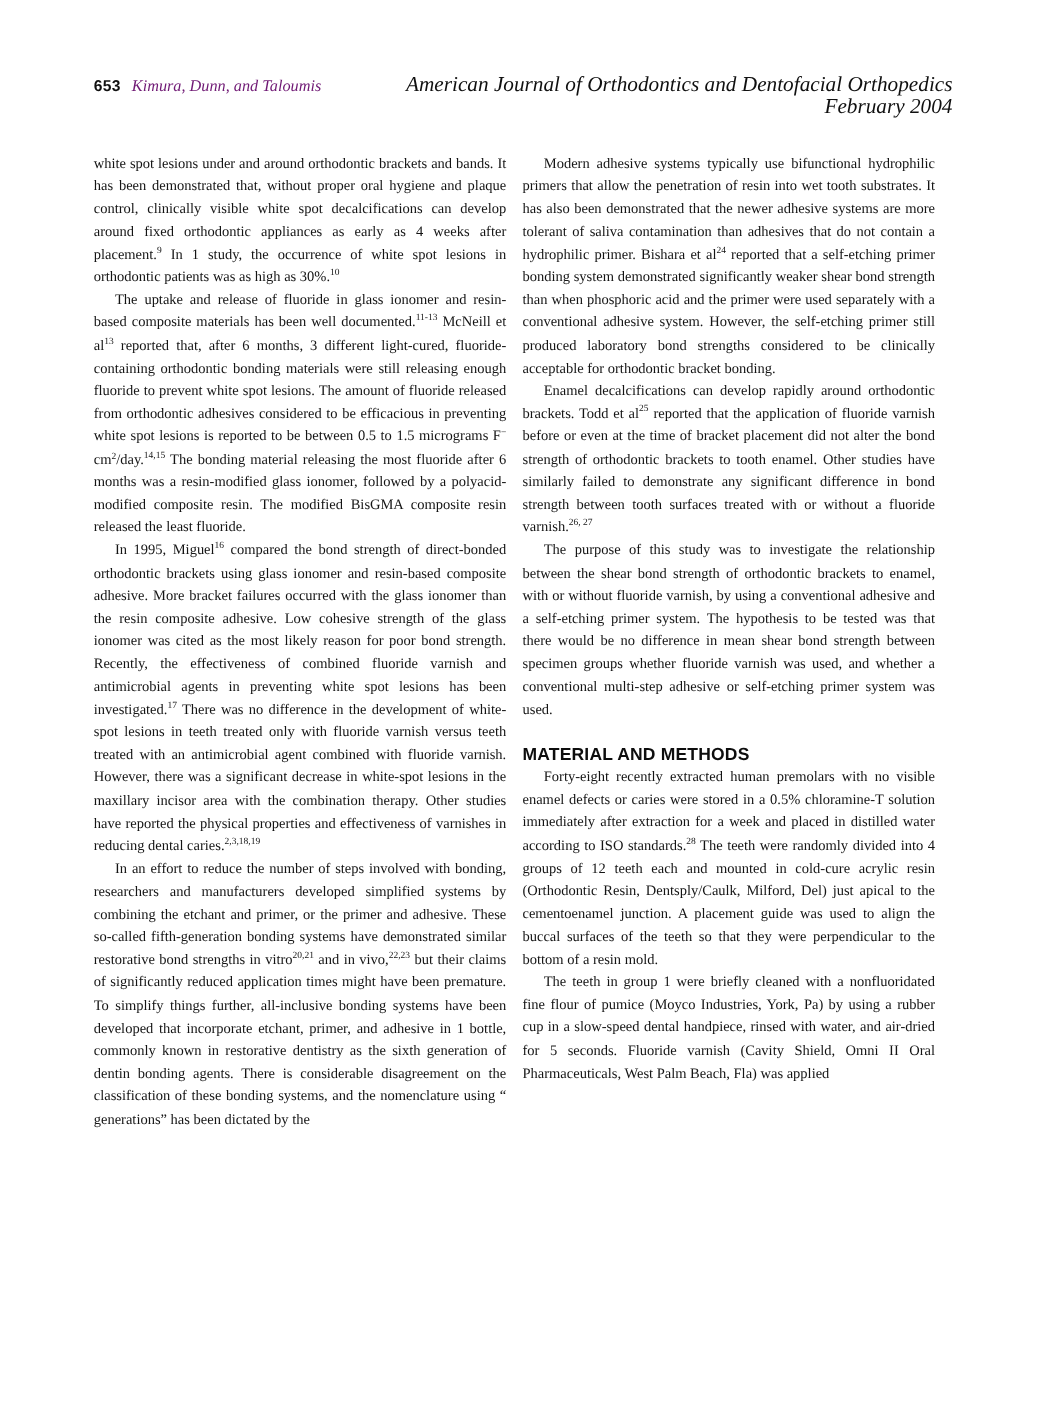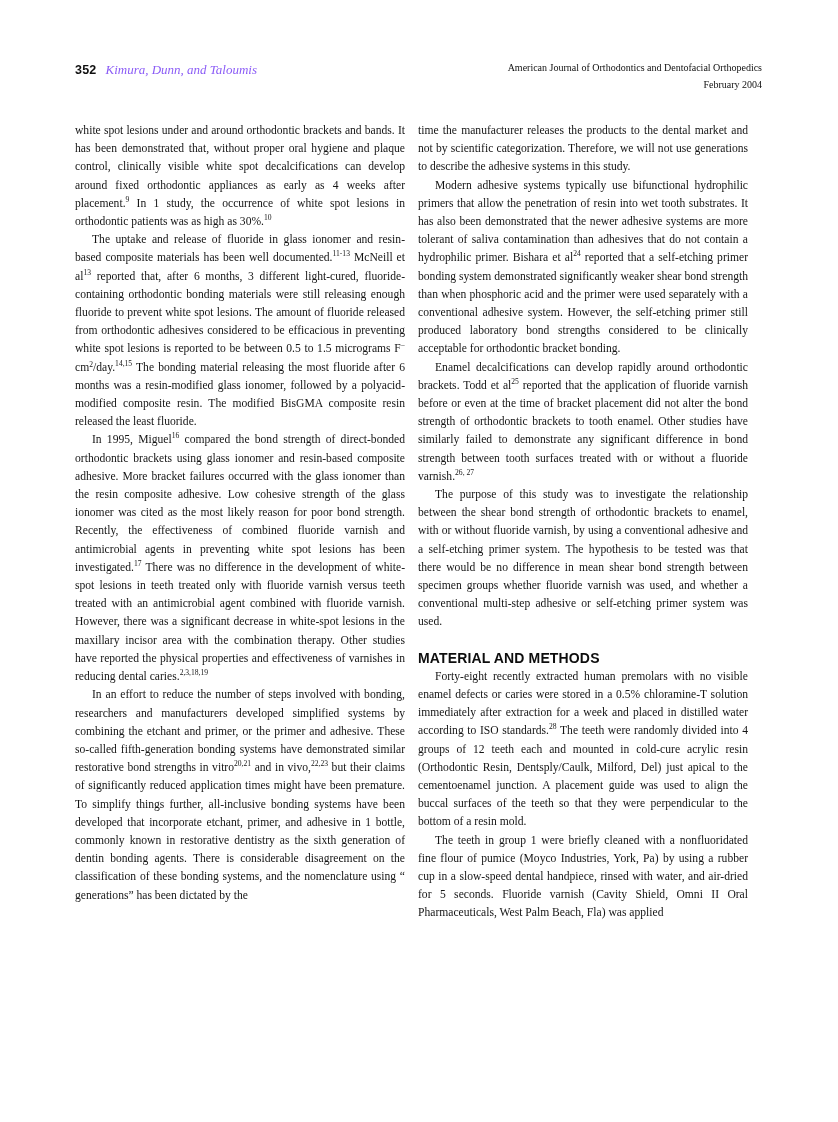--- a/index.html
+++ b/index.html
@@ -36,28 +36,29 @@
     font-family: "Liberation Sans", "DejaVu Sans", sans-serif;
     font-weight: bold;
     font-size: 12.5px;
     letter-spacing: 0.2px;
     color: #101010;
   }
   .rh-authors {
     font-style: italic;
     font-size: 13px;
     margin-left: 9px;
-    color: #8b5cf6;
+    color: #701a75;
   }
   .rh-right {
     position: absolute;
     right: 0;
     top: 0;
     text-align: right;
-    font-size: 10px;
+    font-style: italic;
+    font-size: 17px;
     line-height: 16.5px;
     color: #101010;
     white-space: nowrap;
   }
 
   
   .columns {
     position: absolute;
     top: 122px;
     left: 75px;
@@ -106,21 +107,21 @@
     text-transform: none;
   }
 </style>
 </head>
 <body>
 
 <div class="page">
 
   <div class="running-head">
     <div class="rh-left">
-      <span class="rh-folio">352</span><span class="rh-authors">Kimura, Dunn, and Taloumis</span>
+      <span class="rh-folio">653</span><span class="rh-authors">Kimura, Dunn, and Taloumis</span>
     </div>
     <div class="rh-right">
       <div>American Journal of Orthodontics and Dentofacial Orthopedics</div>
       <div>February 2004</div>
     </div>
   </div>
 
   <div class="columns">
 
     <div class="col">
@@ -130,21 +131,20 @@
       <p class="para"><span>The uptake and release of fluoride in glass ionomer and resin-based composite materials has been well documented.</span><sup>11-13</sup><span> McNeill et al</span><sup>13</sup><span> reported that, after 6 months, 3 different light-cured, fluoride-containing orthodontic bonding materials were still releasing enough fluoride to prevent white spot lesions. The amount of fluoride released from orthodontic adhesives considered to be efficacious in preventing white spot lesions is reported to be between 0.5 to 1.5 micrograms F</span><sup class="minus">−</sup><span> cm</span><sup class="sq">2</sup><span>/day.</span><sup>14,15</sup><span> The bonding material releasing the most fluoride after 6 months was a resin-modified glass ionomer, followed by a polyacid-modified composite resin. The modified BisGMA composite resin released the least fluoride.</span></p>
 
       <p class="para"><span>In 1995, Miguel</span><sup>16</sup><span> compared the bond strength of direct-bonded orthodontic brackets using glass ionomer and resin-based composite adhesive. More bracket failures occurred with the glass ionomer than the resin composite adhesive. Low cohesive strength of the glass ionomer was cited as the most likely reason for poor bond strength. Recently, the effectiveness of combined fluoride varnish and antimicrobial agents in preventing white spot lesions has been investigated.</span><sup>17</sup><span> There was no difference in the development of white-spot lesions in teeth treated only with fluoride varnish versus teeth treated with an antimicrobial agent combined with fluoride varnish. However, there was a significant decrease in white-spot lesions in the maxillary incisor area with the combination therapy. Other studies have reported the physical properties and effectiveness of varnishes in reducing dental caries.</span><sup>2,3,18,19</sup></p>
 
       <p class="para"><span>In an effort to reduce the number of steps involved with bonding, researchers and manufacturers developed simplified systems by combining the etchant and primer, or the primer and adhesive. These so-called fifth-generation bonding systems have demonstrated similar restorative bond strengths in vitro</span><sup>20,21</sup><span> and in vivo,</span><sup>22,23</sup><span> but their claims of significantly reduced application times might have been premature. To simplify things further, all-inclusive bonding systems have been developed that incorporate etchant, primer, and adhesive in 1 bottle, commonly known in restorative dentistry as the sixth generation of dentin bonding agents. There is considerable disagreement on the classification of these bonding systems, and the nomenclature using “ generations” has been dictated by the</span></p>
 
     </div>
 
     <div class="col">
 
-      <p class="para noindent"><span>time the manufacturer releases the products to the dental market and not by scientific categorization. Therefore, we will not use generations to describe the adhesive systems in this study.</span></p>
 
       <p class="para"><span>Modern adhesive systems typically use bifunctional hydrophilic primers that allow the penetration of resin into wet tooth substrates. It has also been demonstrated that the newer adhesive systems are more tolerant of saliva contamination than adhesives that do not contain a hydrophilic primer. Bishara et al</span><sup>24</sup><span> reported that a self-etching primer bonding system demonstrated significantly weaker shear bond strength than when phosphoric acid and the primer were used separately with a conventional adhesive system. However, the self-etching primer still produced laboratory bond strengths considered to be clinically acceptable for orthodontic bracket bonding.</span></p>
 
       <p class="para"><span>Enamel decalcifications can develop rapidly around orthodontic brackets. Todd et al</span><sup>25</sup><span> reported that the application of fluoride varnish before or even at the time of bracket placement did not alter the bond strength of orthodontic brackets to tooth enamel. Other studies have similarly failed to demonstrate any significant difference in bond strength between tooth surfaces treated with or without a fluoride varnish.</span><sup>26, 27</sup></p>
 
       <p class="para"><span>The purpose of this study was to investigate the relationship between the shear bond strength of orthodontic brackets to enamel, with or without fluoride varnish, by using a conventional adhesive and a self-etching primer system. The hypothesis to be tested was that there would be no difference in mean shear bond strength between specimen groups whether fluoride varnish was used, and whether a conventional multi-step adhesive or self-etching primer system was used.</span></p>
 
       <h2 class="section-head">MATERIAL AND METHODS</h2>
 
       <p class="para"><span>Forty-eight recently extracted human premolars with no visible enamel defects or caries were stored in a 0.5% chloramine-T solution immediately after extraction for a week and placed in distilled water according to ISO standards.</span><sup>28</sup><span> The teeth were randomly divided into 4 groups of 12 teeth each and mounted in cold-cure acrylic resin (Orthodontic Resin, Dentsply/Caulk, Milford, Del) just apical to the cementoenamel junction. A placement guide was used to align the buccal surfaces of the teeth so that they were perpendicular to the bottom of a resin mold.</span></p>

